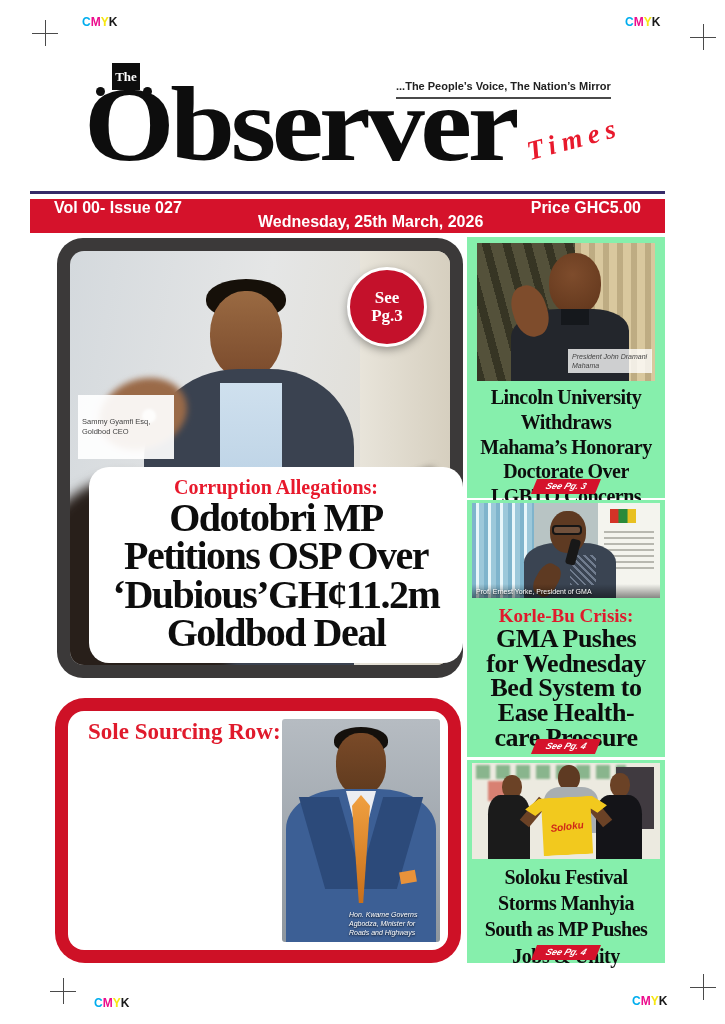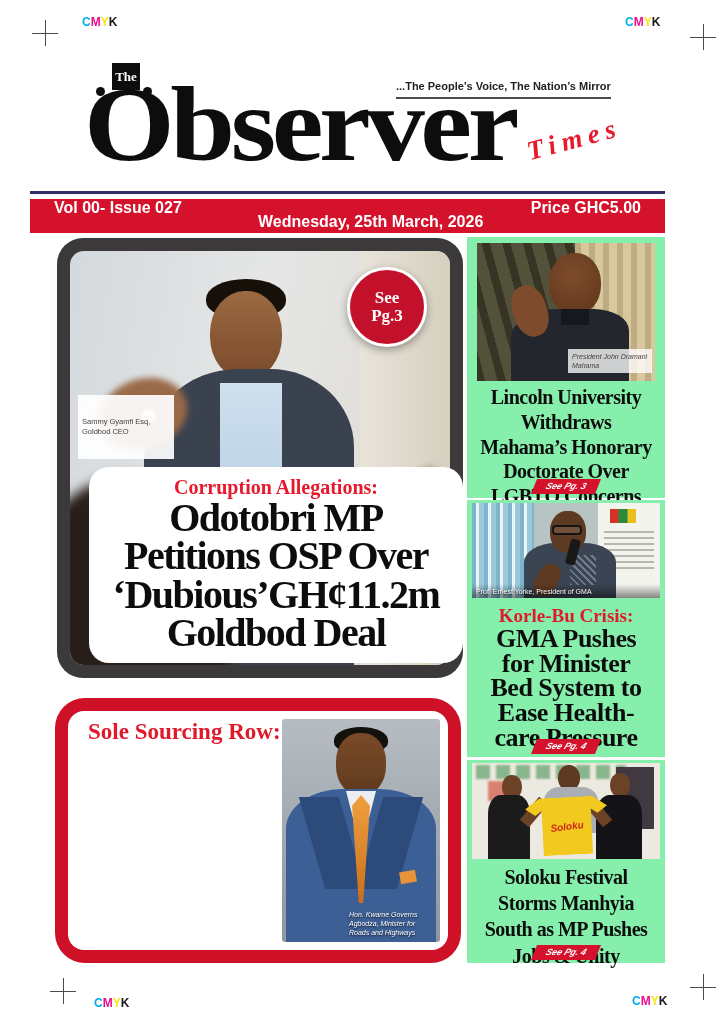--- a/index.html
+++ b/index.html
@@ -201,21 +201,21 @@
         <div class="ph" style="left:78px;top:8px;width:36px;height:42px;background:#5e3a22;border-radius:46%;"></div>
         <div class="ph" style="left:80px;top:22px;width:30px;height:10px;border:2px solid #151515;border-radius:4px;background:rgba(255,255,255,.12);box-sizing:border-box;"></div>
         <div class="ph" style="left:96px;top:36px;width:10px;height:26px;background:#181818;border-radius:3px;transform:rotate(15deg);"></div>
         <div class="ph" style="left:64px;top:60px;width:22px;height:34px;background:#5e3a22;border-radius:40%;transform:rotate(30deg);"></div>
         <div class="ph" style="left:0;bottom:0;width:100%;height:14px;background:linear-gradient(rgba(0,0,0,0),rgba(0,0,0,.45));"></div>
         <div class="gma-cap">Prof. Ernest Yorke, President of GMA</div>
       </div>
       <div style="position:absolute;left:0;right:0;top:100px;">
         <div class="kicker-side">Korle-Bu Crisis:</div>
         <div class="side-h">GMA Pushes</div>
-        <div class="side-h">for Minister</div>
+        <div class="side-h">for Wednesday</div>
         <div class="side-h">Bed System to</div>
         <div class="side-h">Ease Health-</div>
         <div class="side-h">care Pressure</div>
       </div>
       <div class="see-tag" style="bottom:3px;">See Pg. 4</div>
     </div>
 
     <div class="side-sec s3">
       <div class="photo-frame soloku">
         <div class="ph" style="left:4px;top:2px;width:150px;height:14px;background:repeating-linear-gradient(90deg,#3a8a4a 0 14px,transparent 14px 20px);opacity:.55;filter:blur(1px);"></div>

